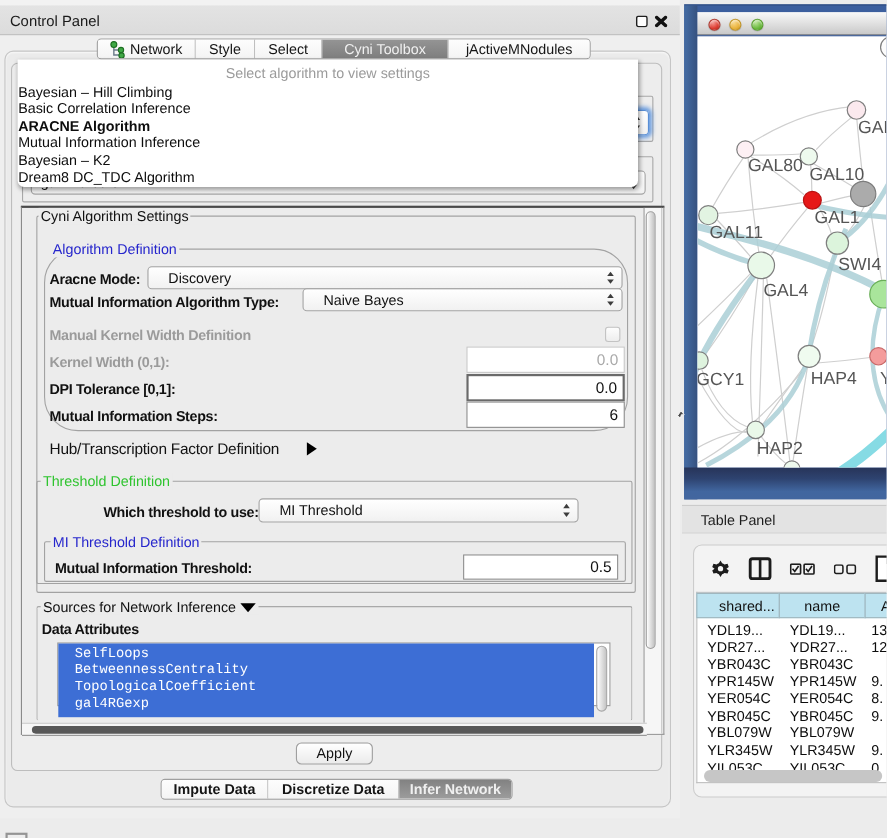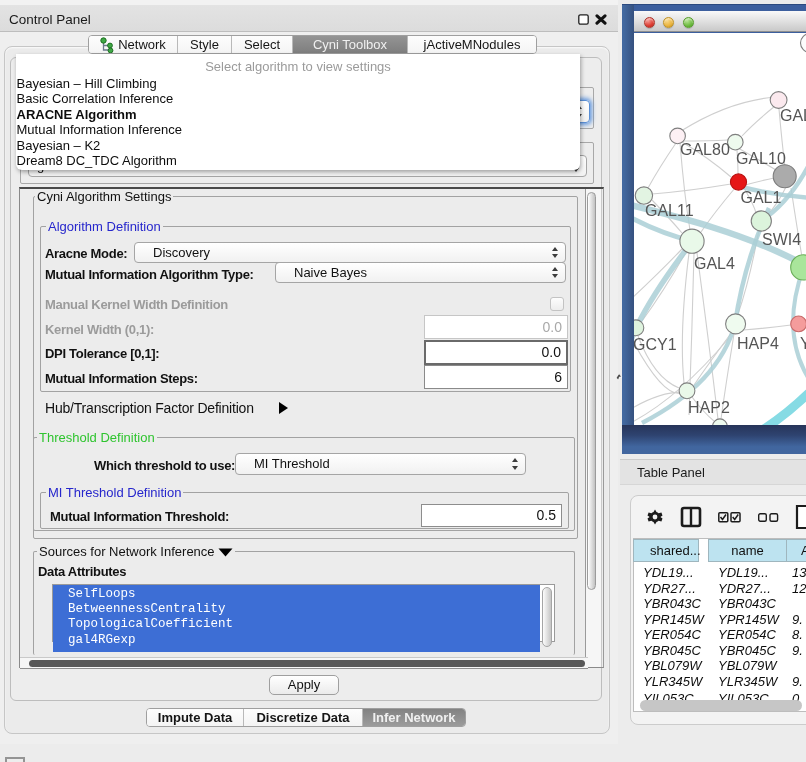--- a/index.html
+++ b/index.html
@@ -106,21 +106,21 @@
 
 #tpbar { left:620px; top:459px; width:186px; height:26px; background:#e3e3e3;
   border-top:1px solid #cbcbcb; border-bottom:1px solid #d6d6d6; }
 #tpbar .t { position:absolute; left:17px; top:5px; font-size:13px; color:#1c1c1c; }
 #tbox { left:630px; top:495px; width:186px; height:230px; background:#f3f3f3;
   border:1px solid #cccccc; border-radius:8px; }
 #twhite { left:633px; top:538px; width:173px; height:174px; background:#fff;
   border:1px solid #bdbdbd; border-right:none; }
 .hcell { position:absolute; top:539px; height:23px; background:#bde3f0;
   border:1px solid #9fb6be; font-size:13px; color:#111; text-align:center; line-height:21px; }
-.trow { position:absolute; font-size:13px; color:#0d0d0d; white-space:nowrap;font-style:italic; }
+.trow { position:absolute; font-size:13px; color:#0d0d0d; white-space:nowrap; }
 #thsbthumb { left:640px; top:700px; width:162px; height:11px; border-radius:6px;
   background:#c6c6c6; }
 </style>
 </head>
 <body>
 <div id="root">
 
   <div class="abs" id="cpwin"></div>
   <div class="abs" id="topstrip"></div>
   <div class="abs" id="cptitle">
@@ -162,21 +162,21 @@
 
   <div class="abs" id="spane"></div>
   <div class="abs" id="vsb"></div>
   <div class="abs" id="vsbthumb"></div>
   <div class="abs" id="hsb"></div>
   <div class="abs" id="hsbthumb"></div>
 
   <div class="grp" style="left:33px; top:196px; width:545px; height:343px;">
     <span class="grptitle" style="left:1px; color:#111;">Cyni Algorithm Settings</span>
   </div>
-  <div class="grp" style="left:40px; top:226px; width:531px; height:166px;">
+  <div class="grp" style="left:40px; top:226px; width:531px; height:166px;border-radius:31px;">
     <span class="grptitle" style="left:5px; color:#2626cc;">Algorithm Definition</span>
   </div>
 
   <div class="blab" style="left:45px; top:246px;">Aracne Mode:</div>
   <div class="combo" style="left:134px; top:242px; width:432px; height:21px;">
     <span class="cv">Discovery</span>
       <span class="ar"></span>
     </div>
 
   <div class="blab" style="left:45px; top:267px;">Mutual Information Algorithm Type:</div>
@@ -364,21 +364,21 @@
   <svg class="abs" style="left:758px; top:513px; width:22px; height:10px;" viewBox="0 0 22 10">
     <rect x="0.7" y="0.7" width="7.6" height="7.6" rx="1.5" fill="none" stroke="#1c1c1c" stroke-width="1.4"></rect>
     <rect x="12" y="0.7" width="7.6" height="7.6" rx="1.5" fill="none" stroke="#1c1c1c" stroke-width="1.4"></rect>
   </svg>
   <svg class="abs" style="left:795px; top:504px; width:20px; height:26px;" viewBox="0 0 20 26">
     <path d="M2 2 L12 2 L18 8 L18 24 L2 24 Z" fill="#fff" stroke="#1c1c1c" stroke-width="2.2"></path>
     <path d="M12 2 L12 8 L18 8" fill="none" stroke="#1c1c1c" stroke-width="1.6"></path>
   </svg>
 
   <div class="abs" id="twhite"></div>
-  <div class="hcell" style="left:633px; width:66px; text-indent:16px;">shared...</div>
+  <div class="hcell" style="left:633px; width:76px; text-indent:16px;">shared...</div>
   <div class="hcell" style="left:708px; width:79px;">name</div>
   <div class="hcell" style="left:786px; width:60px; text-align:left; padding-left:14px;">A</div>
   <div class="abs" style="left:0; top:0;">
     <div class="trow" style="left:643px; top:565px;">YDL19...</div>
       <div class="trow" style="left:718px; top:565px;">YDL19...</div>
       <div class="trow" style="left:792px; top:565px;">13</div>
     <div class="trow" style="left:643px; top:580.5px;">YDR27...</div>
       <div class="trow" style="left:718px; top:580.5px;">YDR27...</div>
       <div class="trow" style="left:792px; top:580.5px;">12</div>
     <div class="trow" style="left:643px; top:596px;">YBR043C</div>

